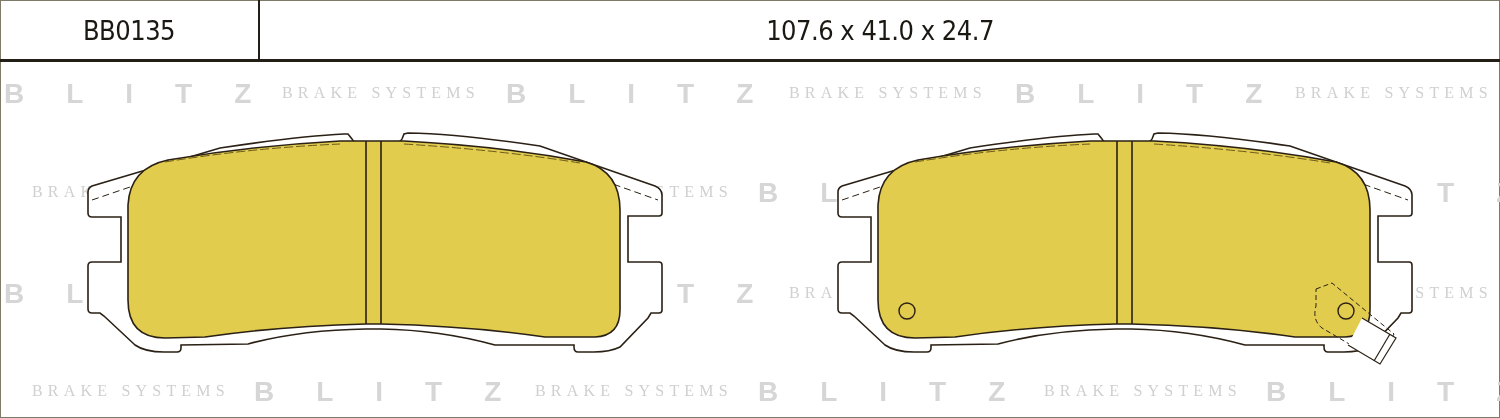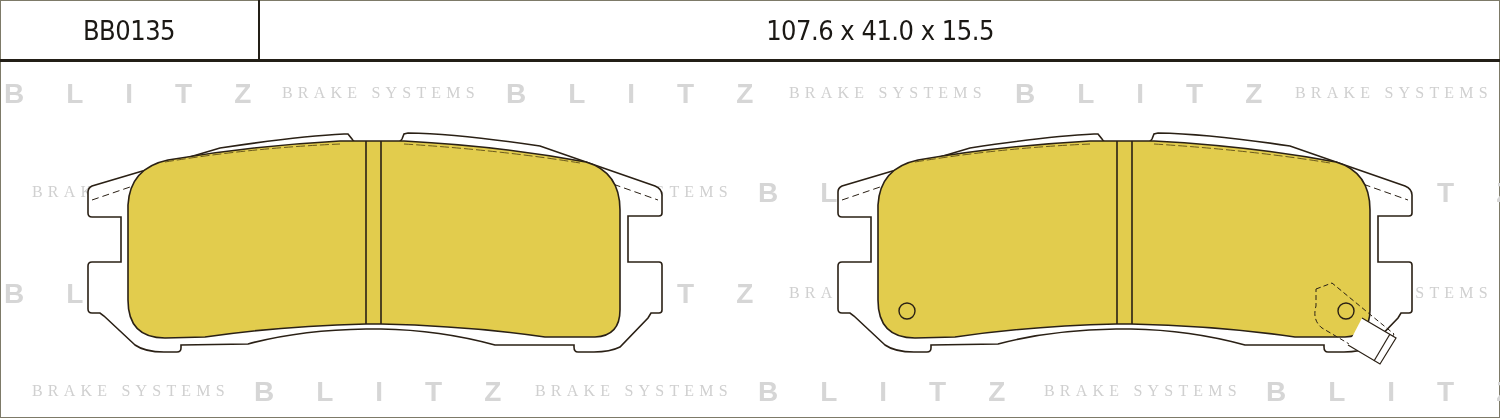--- a/index.html
+++ b/index.html
@@ -17,21 +17,21 @@
   svg.pads { position:absolute; left:0; top:0; }
 </style>
 </head>
 <body>
 
 <div class="frame"></div>
 
 <div class="header">
   <div class="hdr-cell hdr-code">BB0135</div>
   <div class="hdr-divider"></div>
-  <div class="hdr-cell hdr-dims">107.6 x 41.0 x 15.5</div>
+  <div class="hdr-cell hdr-dims">107.6 x 41.0 x 24.7</div>
 </div>
 
 <div class="wm-row" style="top:78px">
   <span class="wm-blitz" style="left:4px">BLITZ</span>
   <span class="wm-brake" style="left:282px;top:6px">BRAKE SYSTEMS</span>
   <span class="wm-blitz" style="left:506px">BLITZ</span>
   <span class="wm-brake" style="left:789px;top:6px">BRAKE SYSTEMS</span>
   <span class="wm-blitz" style="left:1015px">BLITZ</span>
   <span class="wm-brake" style="left:1295px;top:6px">BRAKE SYSTEMS</span>
 </div>

